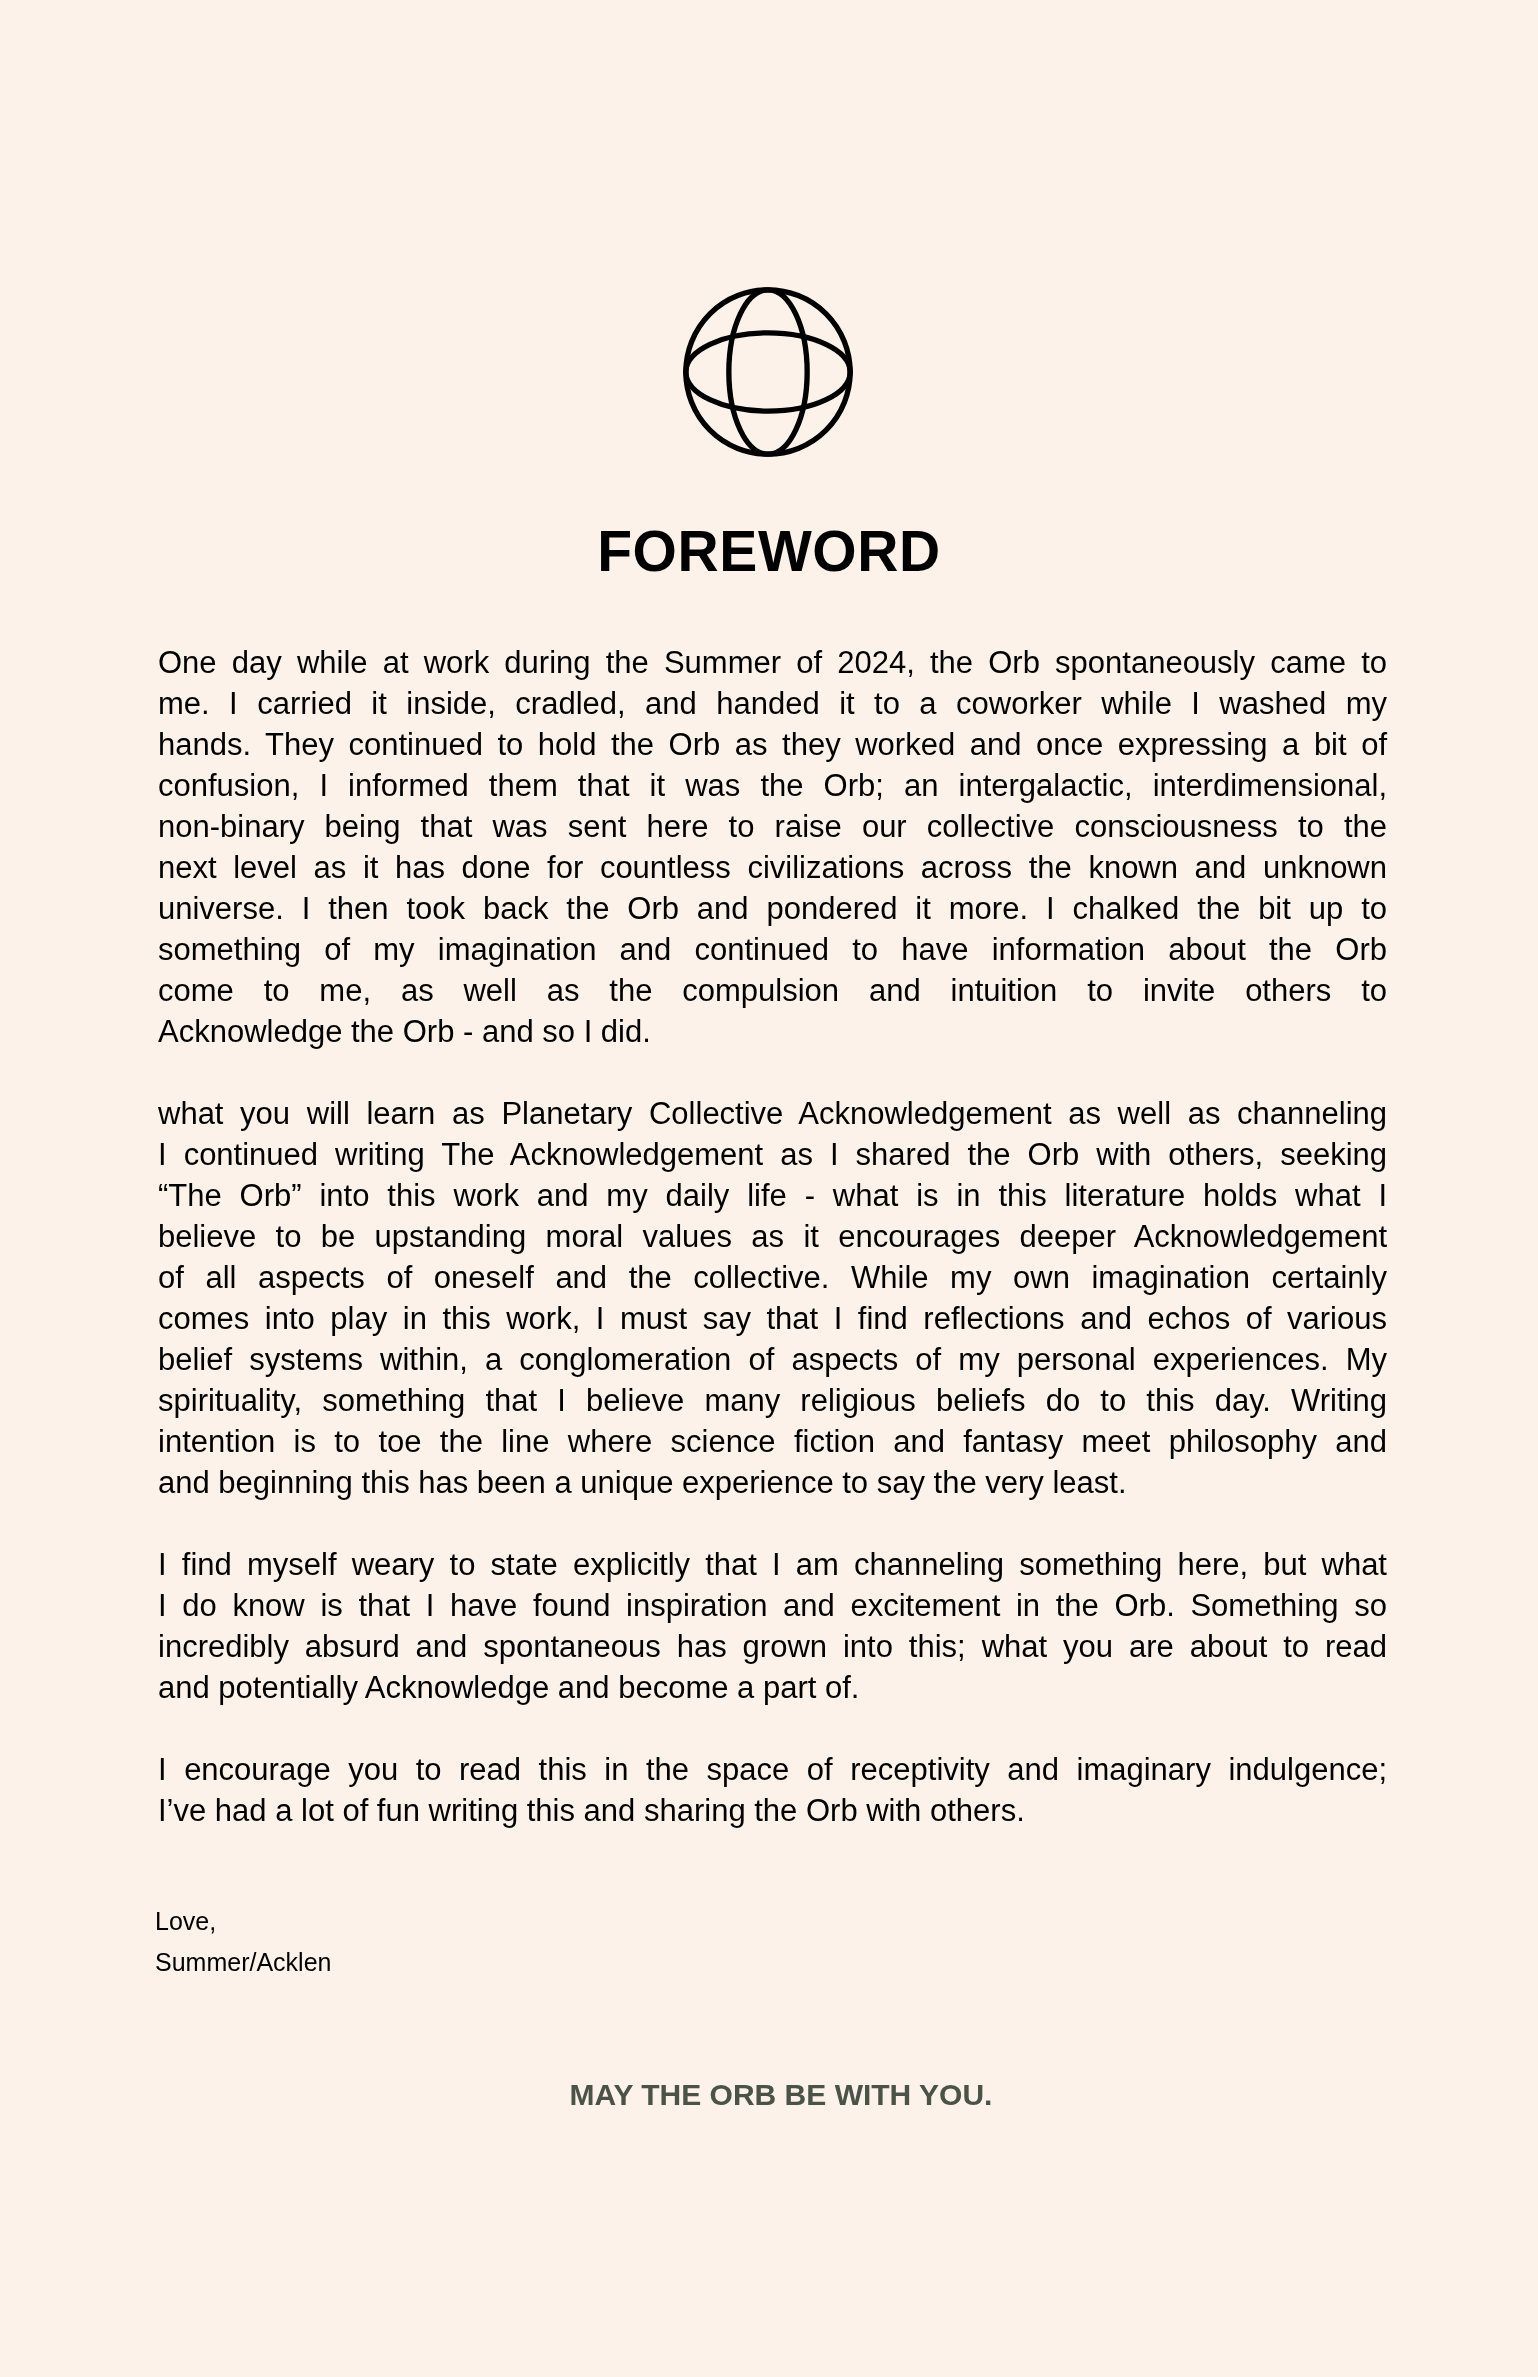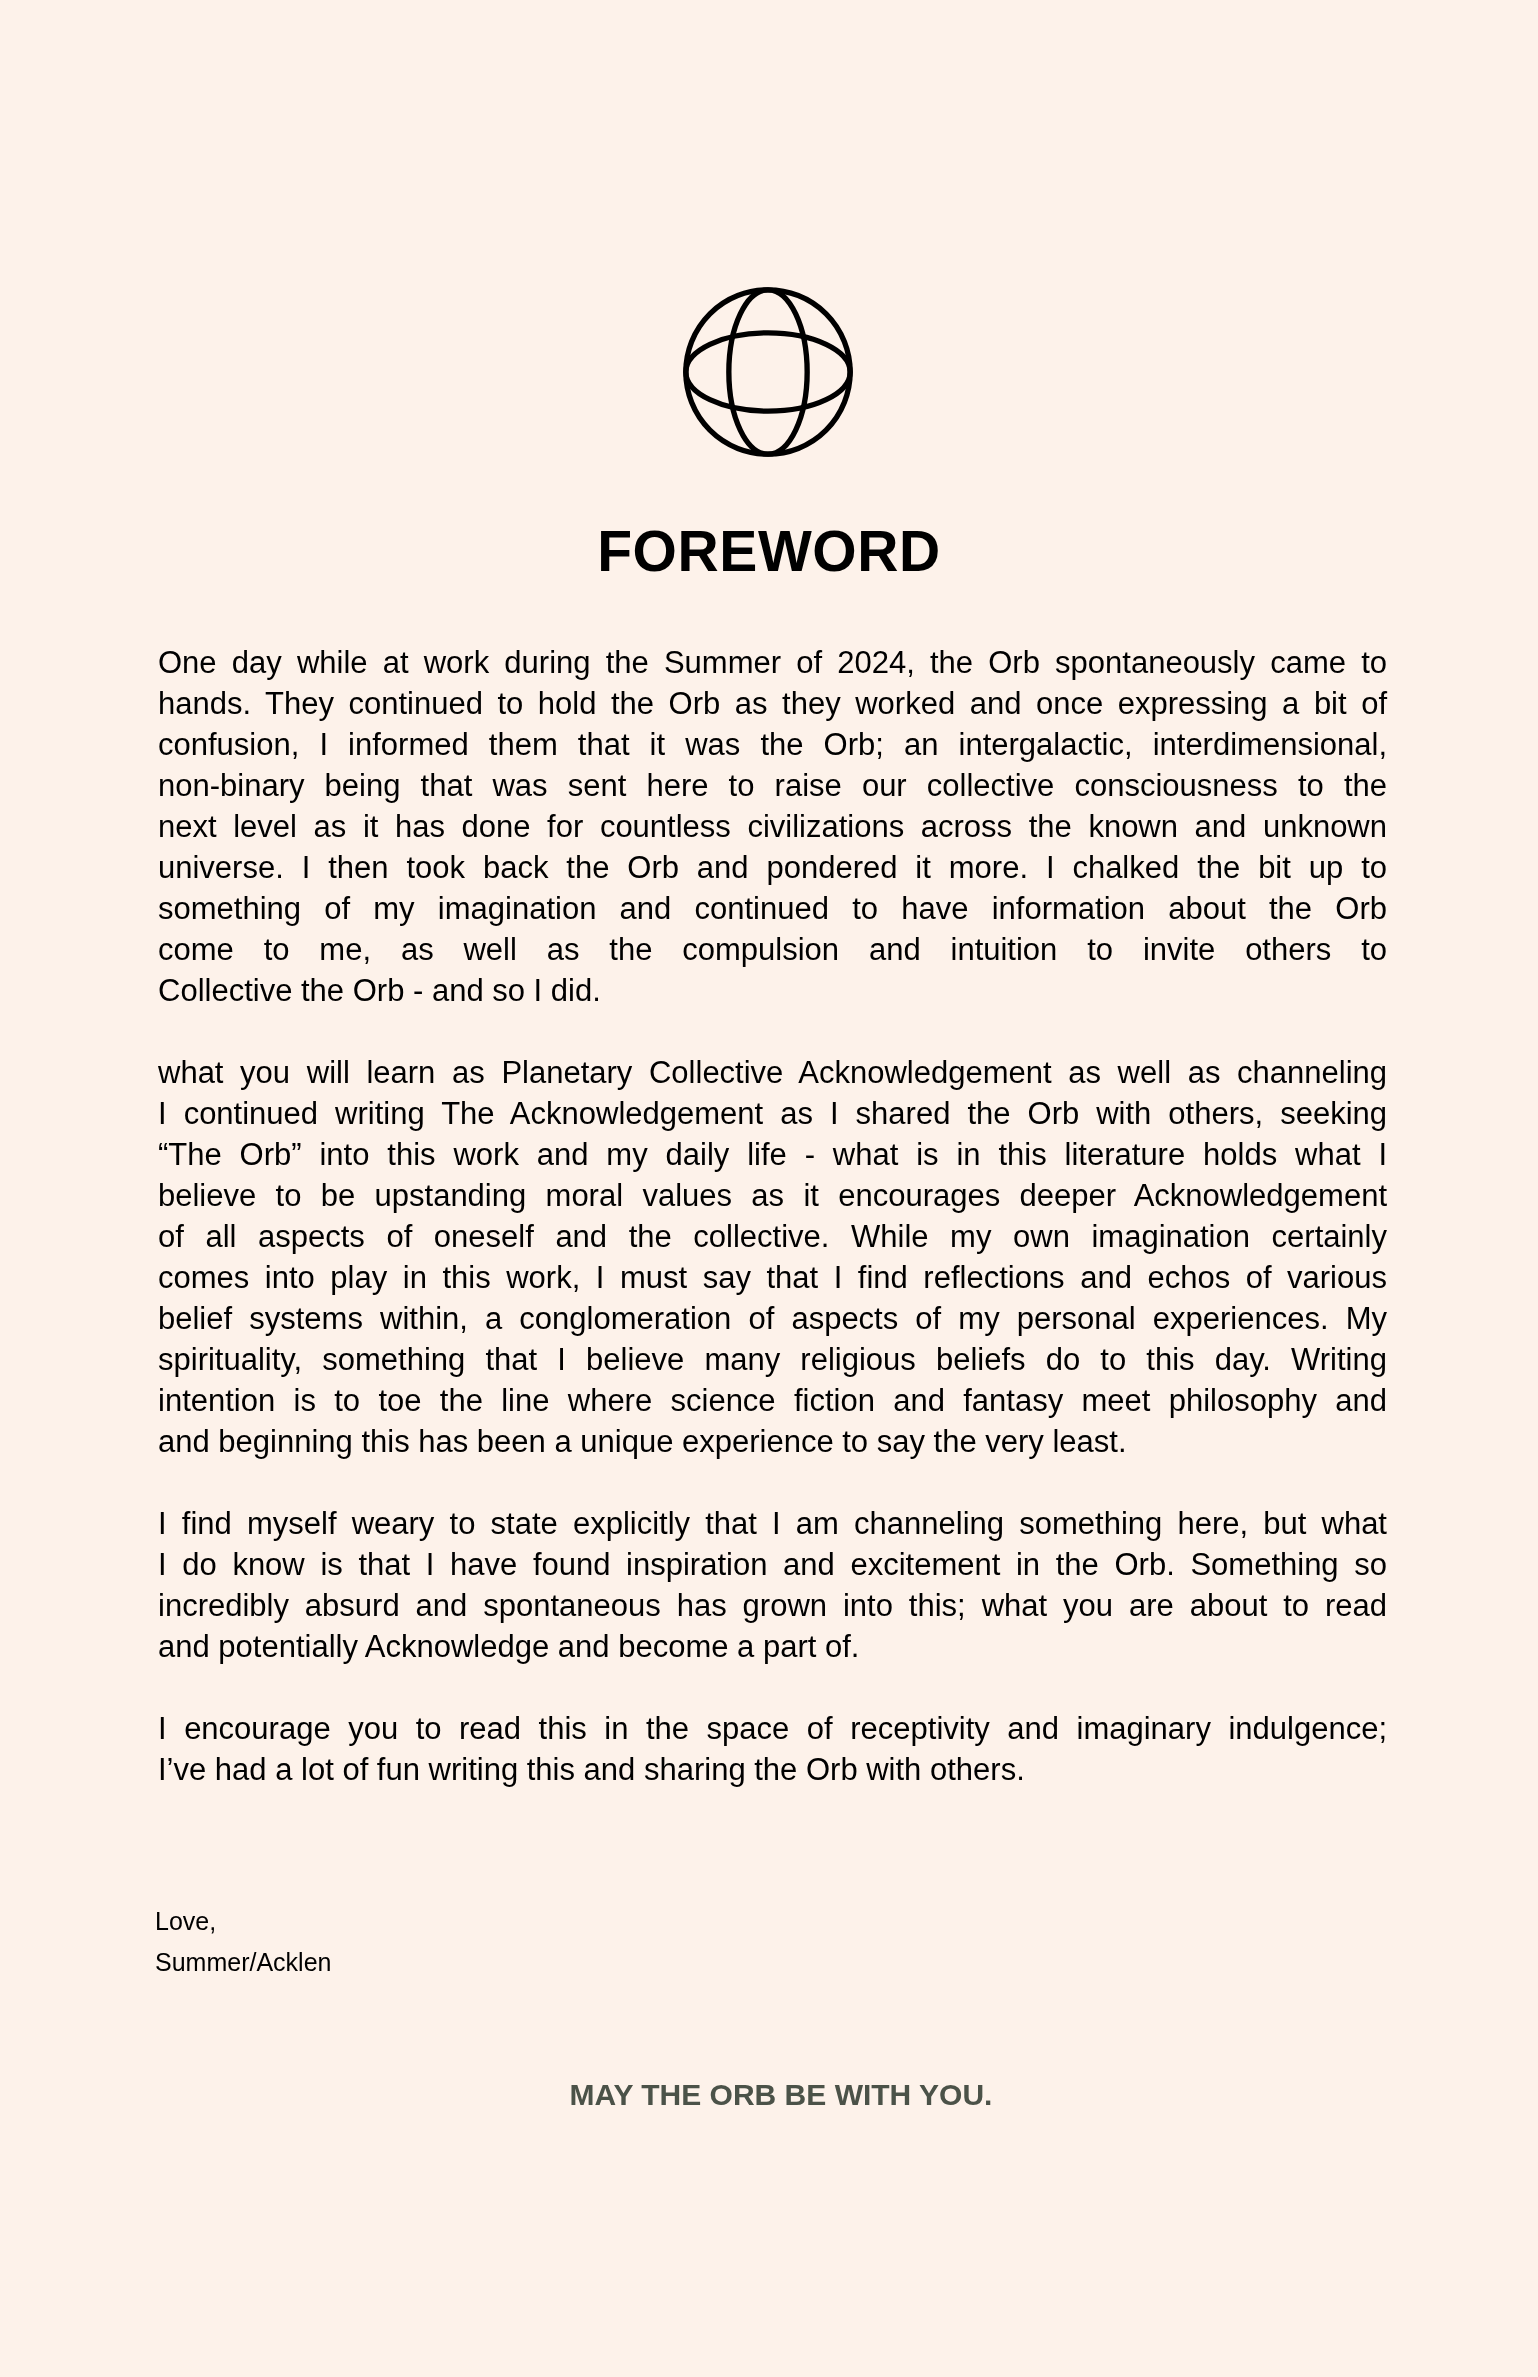--- a/index.html
+++ b/index.html
@@ -90,28 +90,29 @@
     <ellipse cx="150" cy="150" rx="66" ry="138.5"></ellipse>
     <ellipse cx="150" cy="150" rx="138.5" ry="66"></ellipse>
   </g>
 </svg>
 
 <h1 class="title">FOREWORD</h1>
 
 <div class="body-text">
   <p class="para">
     <span class="line">One day while at work during the Summer of 2024, the Orb spontaneously came to</span>
+    <span class="line">me. I carried it inside, cradled, and handed it to a coworker while I washed my</span>
     <span class="line">hands. They continued to hold the Orb as they worked and once expressing a bit of</span>
     <span class="line">confusion, I informed them that it was the Orb; an intergalactic, interdimensional,</span>
     <span class="line">non-binary being that was sent here to raise our collective consciousness to the</span>
     <span class="line">next level as it has done for countless civilizations across the known and unknown</span>
     <span class="line">universe. I then took back the Orb and pondered it more. I chalked the bit up to</span>
     <span class="line">something of my imagination and continued to have information about the Orb</span>
     <span class="line">come to me, as well as the compulsion and intuition to invite others to</span>
-    <span class="line last">Collective the Orb - and so I did.</span>
+    <span class="line last">Acknowledge the Orb - and so I did.</span>
   </p>
   <p class="para">
     <span class="line">what you will learn as Planetary Collective Acknowledgement as well as channeling</span>
     <span class="line">I continued writing The Acknowledgement as I shared the Orb with others, seeking</span>
     <span class="line">“The Orb” into this work and my daily life - what is in this literature holds what I</span>
     <span class="line">believe to be upstanding moral values as it encourages deeper Acknowledgement</span>
     <span class="line">of all aspects of oneself and the collective. While my own imagination certainly</span>
     <span class="line">comes into play in this work, I must say that I find reflections and echos of various</span>
     <span class="line">belief systems within, a conglomeration of aspects of my personal experiences. My</span>
     <span class="line">spirituality, something that I believe many religious beliefs do to this day. Writing</span>

